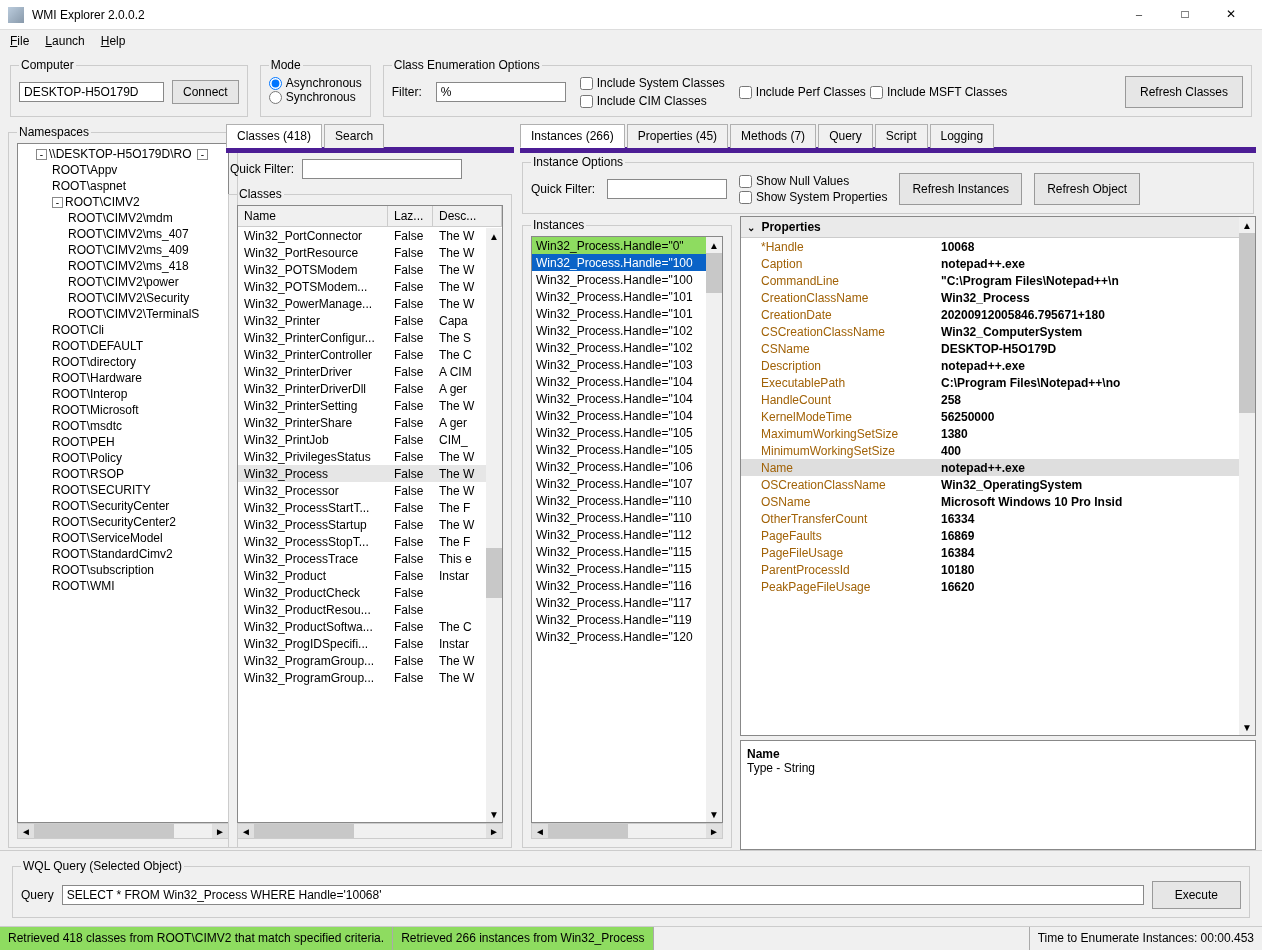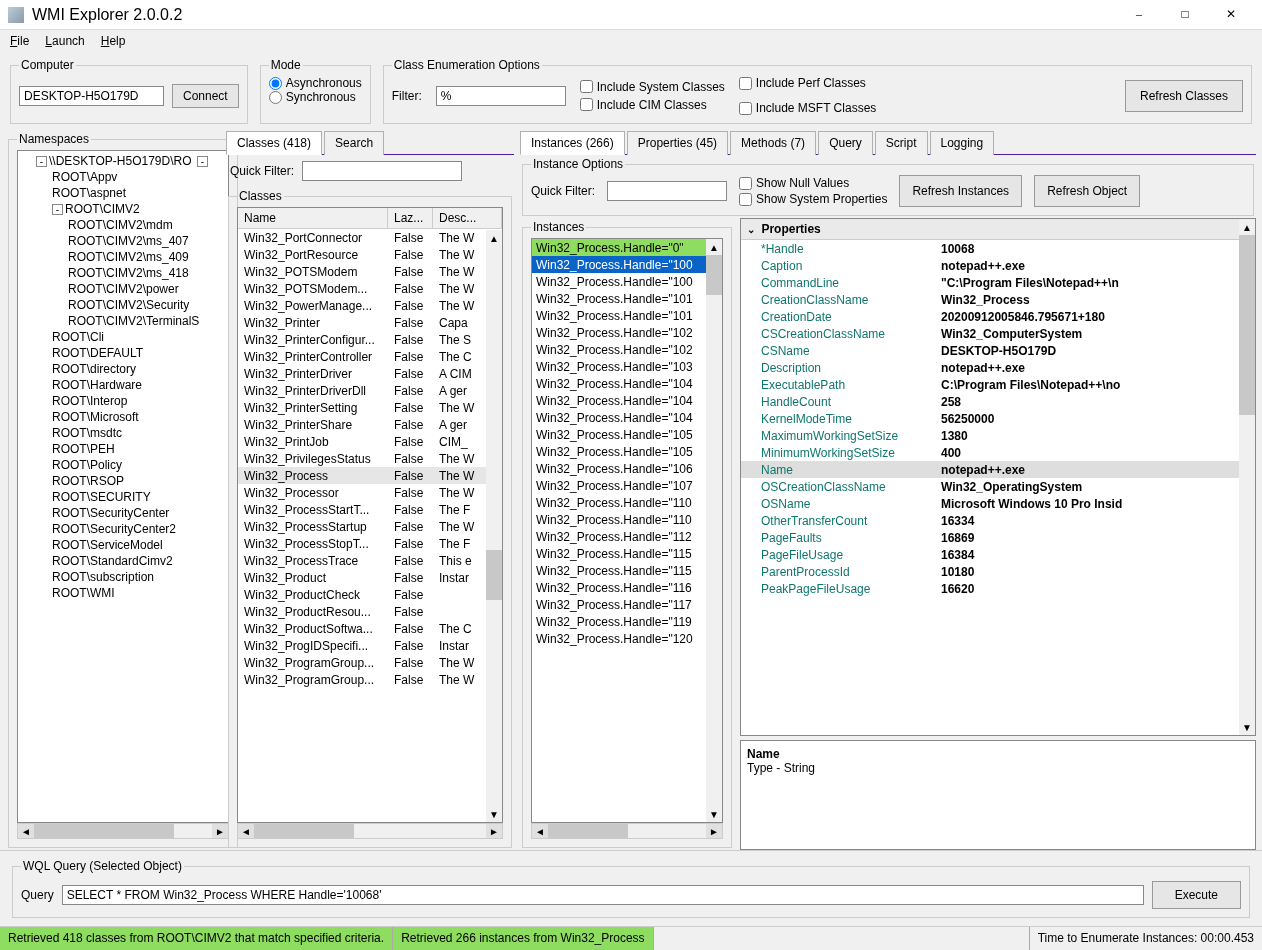--- a/index.html
+++ b/index.html
@@ -1,39 +1,39 @@
 <!DOCTYPE html>
 <html><head>
 <meta charset="utf-8">
 <style>
 * { box-sizing: border-box; margin: 0; padding: 0; font-family: "Segoe UI", Tahoma, sans-serif; font-size: 12px; }
 body { background: #f0f0f0; width: 1262px; height: 950px; overflow: hidden; display: flex; flex-direction: column; }
 .titlebar { height: 30px; background: #fff; display: flex; align-items: center; padding: 0 8px; border-bottom: 1px solid #ddd; }
 .titlebar .app-icon { width: 16px; height: 16px; background: linear-gradient(135deg,#bcd,#89a); margin-right: 8px; }
-.titlebar .title { flex: 1; font-size: 16px; }
+.titlebar .title { flex: 1; font-size: 12px; }
 .titlebar .win-btn { width: 46px; height: 30px; display: flex; align-items: center; justify-content: center; cursor: pointer; font-family: "Segoe UI Symbol"; }
 .menubar { display: flex; padding: 4px 10px; gap: 16px; background: #f0f0f0; }
 .menubar span { cursor: pointer; }
 .menubar span u { text-decoration: underline; }
 .toolbar { display: flex; padding: 4px 8px; gap: 8px; align-items: stretch; }
 fieldset { border: 1px solid #ccc; padding: 4px 8px 8px 8px; margin: 2px; }
 legend { font-size: 12px; padding: 0 2px; }
 input[type=text] { border: 1px solid #888; padding: 2px 4px; background: #fff; }
 button { border: 1px solid #999; background: #e6e6e6; padding: 4px 10px; cursor: pointer; }
 .radio, .check { display: flex; align-items: center; gap: 4px; }
 .main { flex: 1; display: flex; overflow: hidden; padding: 0 6px; }
 .col-ns { width: 220px; display: flex; flex-direction: column; }
 .col-ns fieldset { flex: 1; display: flex; flex-direction: column; overflow: hidden; }
 .tree { flex: 1; overflow: auto; background: #fff; border: 1px solid #888; padding: 2px; }
 .tree .node { white-space: nowrap; padding: 1px 16px; cursor: pointer; }
 .tree .ind2 { padding-left: 32px; }
 .tree .ind3 { padding-left: 48px; }
 .tree .exp { display:inline-block; width:11px; height:11px; border:1px solid #888; text-align:center; line-height:9px; font-size:10px; margin-right:2px;}
 .col-cls { width: 288px; display: flex; flex-direction: column; }
-.tabbar { display: flex; border-bottom: 1px solid #4c1d95; }
+.tabbar { display: flex; border-bottom: 6px solid #4c1d95; }
 .tab { padding: 4px 10px; border: 1px solid #b0b0b0; border-bottom: none; background: #f0f0f0; margin-right: 2px; cursor: pointer; position:relative; top:1px;}
 .tab.active { background: #fff; border-bottom: 1px solid #fff; }
 .qf-row { display: flex; align-items: center; gap: 8px; padding: 6px 4px; }
 .listbox { flex:1; border:1px solid #888; background:#fff; overflow:hidden; position:relative;}
 .listhdr { display:flex; background:#f0f0f0; border-bottom:1px solid #ccc; }
 .listhdr span { padding:3px 6px; border-right:1px solid #ccc; overflow:hidden; white-space:nowrap; }
 .listrows { overflow:auto; height: calc(100% - 22px);}
 .listrow { display:flex; cursor:pointer; }
 .listrow.sel { background:#e6e6e6; }
 .listrow span { padding:1.5px 6px; overflow:hidden; white-space:nowrap; text-overflow:ellipsis; }
@@ -41,21 +41,21 @@
 .inst-body { flex:1; display:flex; gap:6px; overflow:hidden; }
 .inst-left { width:210px; display:flex; flex-direction:column;}
 .inst-right { flex:1; display:flex; flex-direction:column; overflow:hidden;}
 .instlist { flex:1; border:1px solid #888; background:#fff; overflow:auto; }
 .instlist .irow { padding:1.5px 4px; white-space:nowrap; cursor:pointer; overflow:hidden; text-overflow:ellipsis;}
 .irow.green { background:#8edc60; }
 .irow.blue { background:#0a63c7; color:#fff; }
 .props { flex:1; border:1px solid #888; background:#fff; overflow:auto; }
 .props-hdr { background:#eaeaea; padding:3px 6px; font-weight:bold; border-bottom:1px solid #ccc; display:flex; align-items:center; gap:6px;}
 .prop-row { display:flex; padding:1.5px 0; }
-.prop-row .k { width:200px; padding-left:20px; color:#0f766e; }
+.prop-row .k { width:200px; padding-left:20px; color:#a16207; }
 .prop-row .v { flex:1; font-weight: bold; }
 .prop-row.sel { background:#dedede; }
 .desc-box { height:110px; border:1px solid #888; background:#fff; margin-top:4px; padding:6px; }
 .query-area { padding:6px 10px; border-top:1px solid #ccc;}
 .query-row { display:flex; align-items:center; gap:8px; margin-top:4px;}
 .query-row input { flex:1; }
 .statusbar { height:24px; border-top:1px solid #ccc; display:flex; align-items:stretch; }
 .status-seg { padding:4px 8px; border-right:1px solid #aaa; }
 .status-seg.green { background:#8edc60; }
 .status-seg.right { margin-left:auto; border-right:none; border-left:1px solid #aaa;}
@@ -110,21 +110,21 @@
     <div style="display:flex;flex-direction:column;gap:4px;">
       <label class="check">
           <input type="checkbox" style=""> 
           <span>Include System Classes</span>
         </label>
       <label class="check">
           <input type="checkbox" style=""> 
           <span>Include CIM Classes</span>
         </label>
     </div>
-    <div style="display:flex;flex-direction:column;gap:11px;">
+    <div style="display:flex;gap:4px;">
       <label class="check">
           <input type="checkbox" style=""> 
           <span>Include Perf Classes</span>
         </label>
       <label class="check">
           <input type="checkbox" style=""> 
           <span>Include MSFT Classes</span>
         </label>
     </div>
     <button style="margin-left:auto;padding:8px 14px;">Refresh Classes</button>

